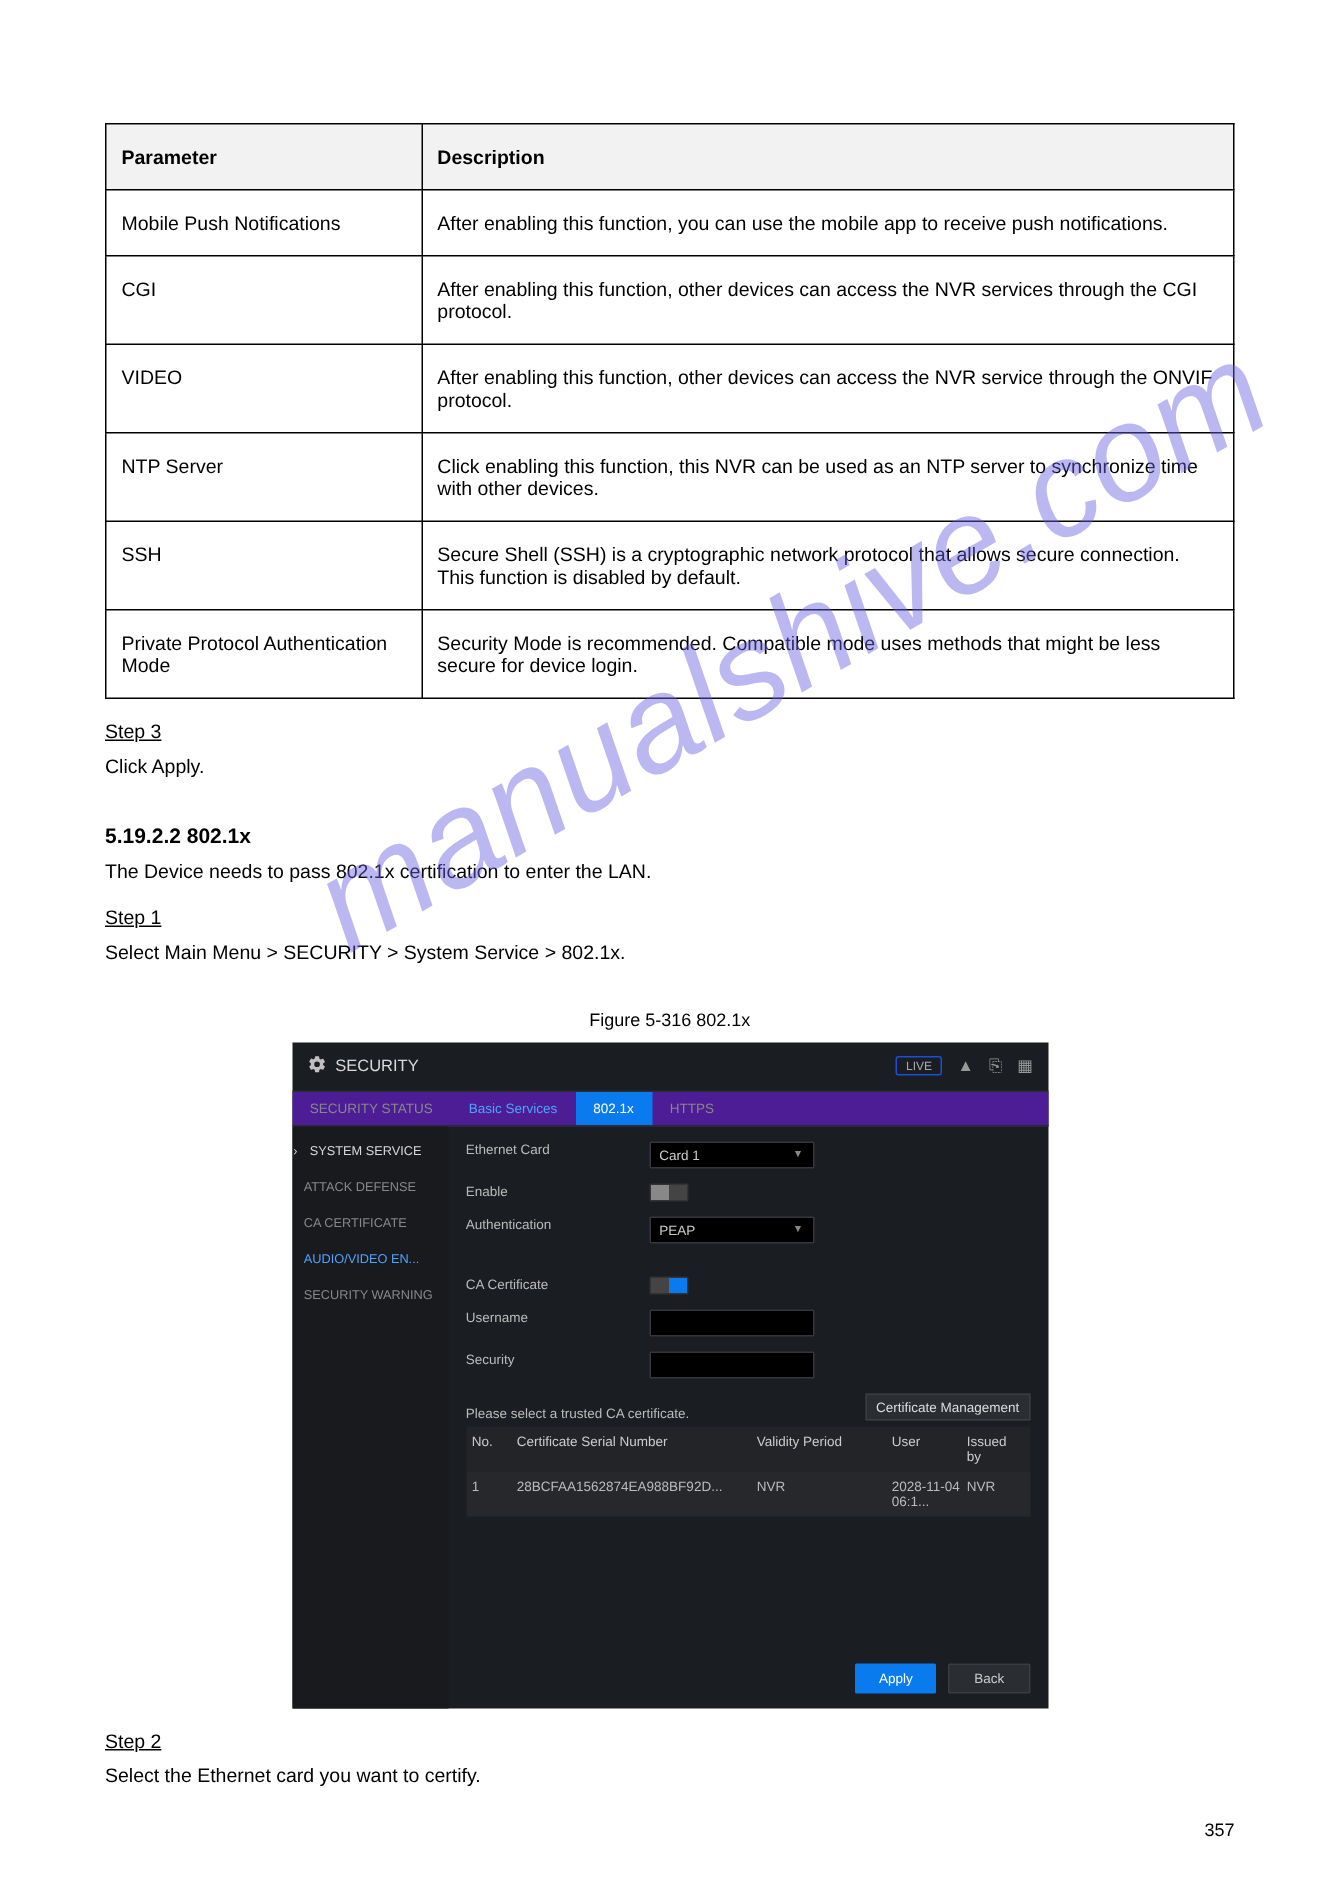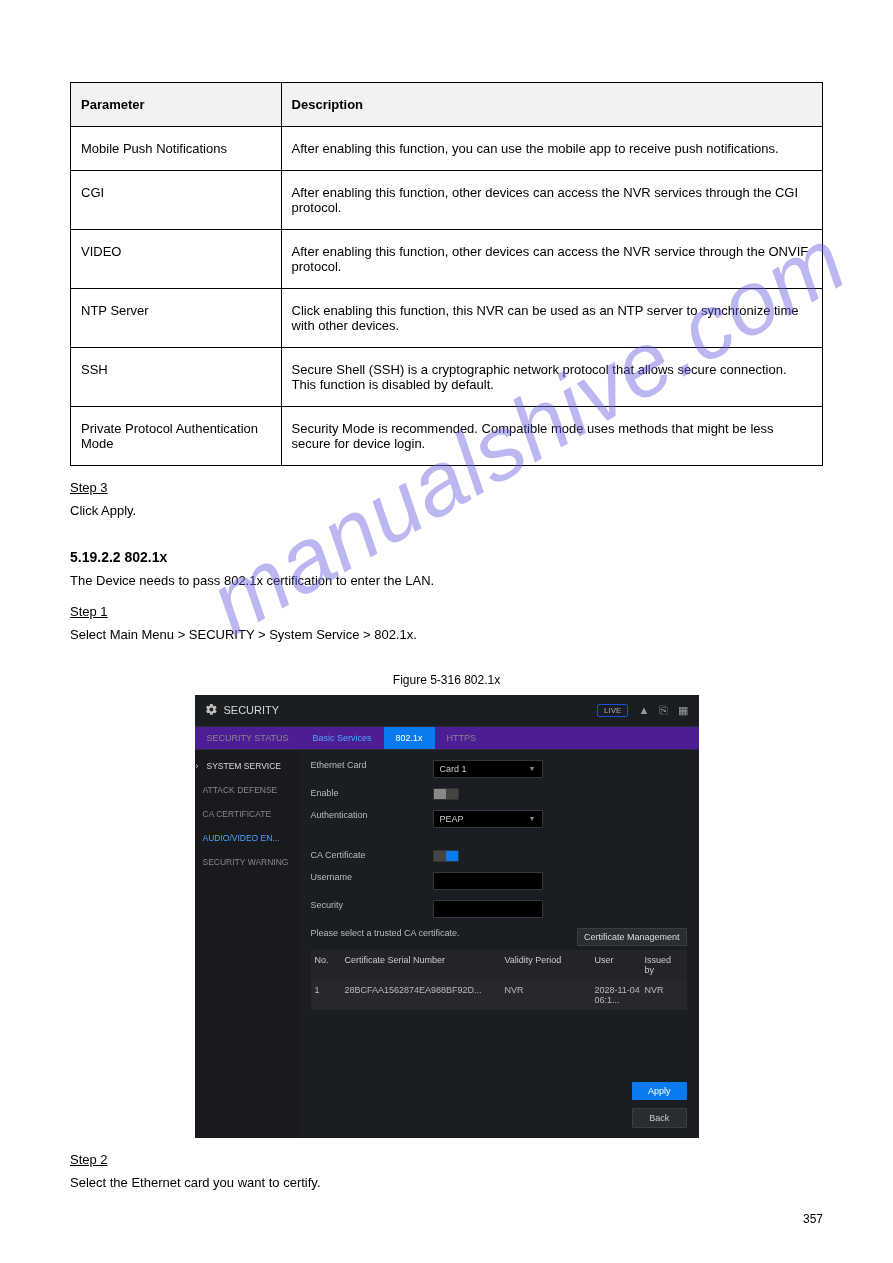--- a/index.html
+++ b/index.html
@@ -184,21 +184,21 @@
       top: 0;
     }
     .toggle.on .knob {
       background: #0a7bef;
       left: auto;
       right: 0;
     }
     
     .hint-row {
       display: flex;
-      align-items: flex-start;
+      align-items: flex-end;
       justify-content: space-between;
       margin-bottom: 4px;
     }
     .hint-text { font-size: 9px; color: #bbb; }
     .cert-mgmt-btn {
       background: #2a2d31;
       border: 1px solid #3a3d42;
       color: #ddd;
       padding: 3px 6px;
       font-size: 9px;
@@ -226,21 +226,20 @@
     .col-validity { width: 90px; }
     .col-user { width: 50px; }
     .col-issued { flex: 1; }
     
     .footer-buttons {
       position: absolute;
       bottom: 10px;
       right: 12px;
       display: flex;
       gap: 8px;
-      flex-direction: column;
     }
     .btn {
       padding: 4px 16px;
       font-size: 9px;
       border-radius: 1px;
       cursor: pointer;
       border: none;
     }
     .btn-apply { background: #0a7bef; color: #fff; }
     .btn-back { background: #2a2d31; color: #ccc; border: 1px solid #3a3d42; }

